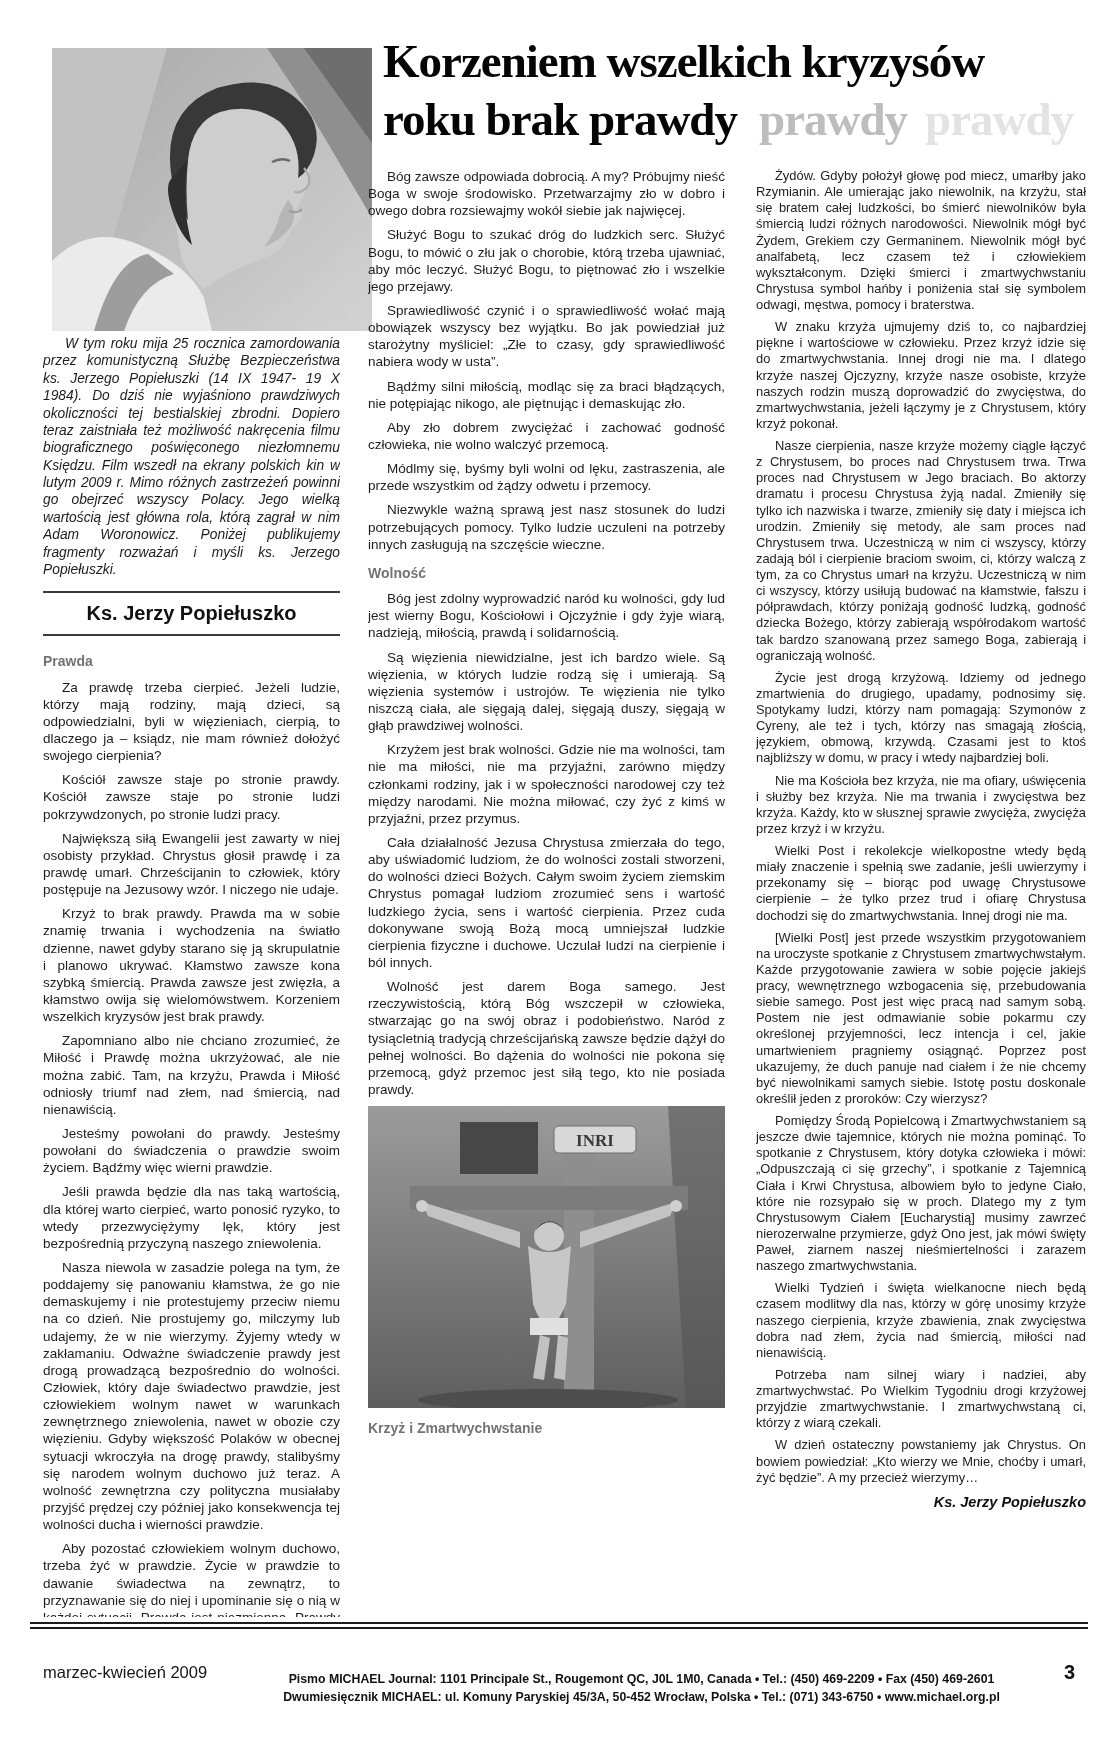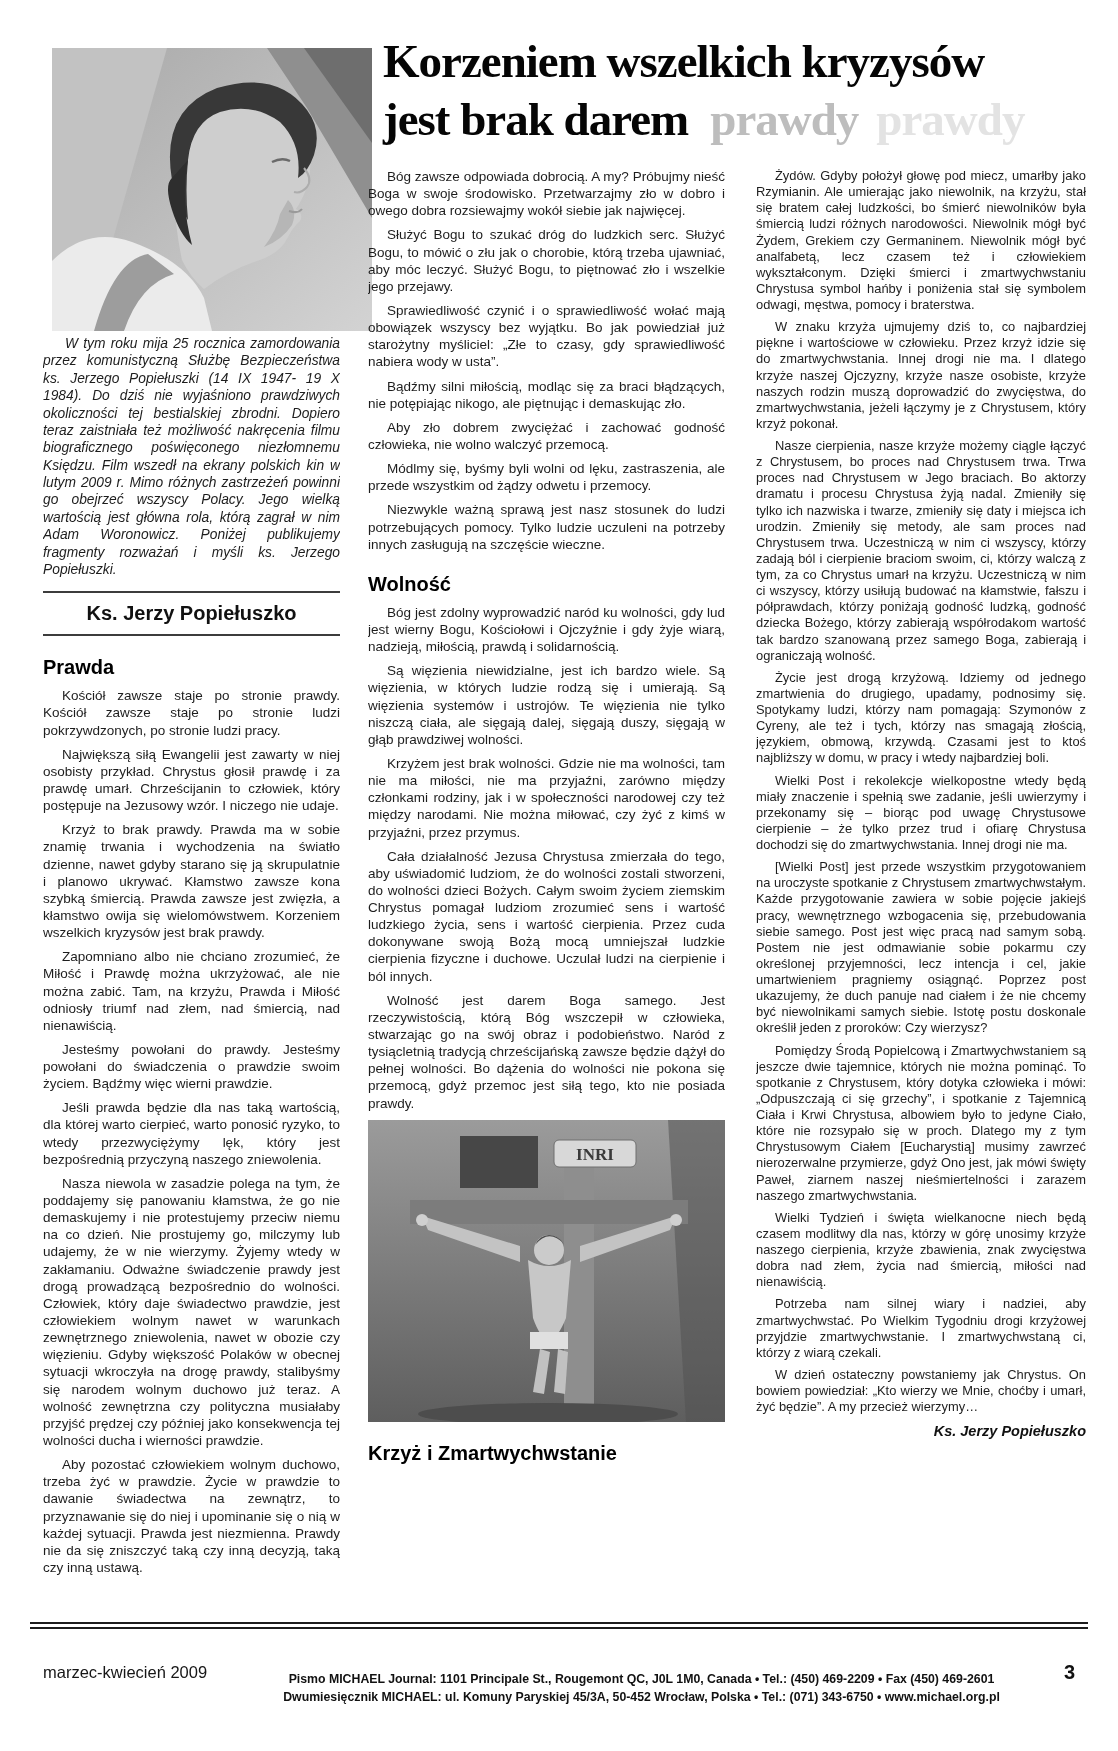--- a/index.html
+++ b/index.html
@@ -16,21 +16,21 @@
   
   .col{position:absolute;text-align:justify;hyphens:auto;}
   .left-col{left:43px;top:335px;width:297px;height:1282px;overflow:hidden;}
   .mid-col{left:368px;top:168px;width:357px;height:1450px;overflow:hidden;}
   .right-col{left:740px;top:168px;width:330px;height:1450px;overflow:hidden;margin-left:16px;}
   p.body{margin:0 0 7px 0;text-indent:19px;font-size:13.5px;line-height:1.27;}
   .right-col p.body{font-size:12.9px;line-height:1.25;margin-bottom:6px;}
   .intro{margin:0;font-style:italic;font-size:13.8px;line-height:1.26;text-indent:22px;}
   .author-box{margin-top:13px;margin-bottom:18px;border-top:2px solid #3c3c3c;border-bottom:2px solid #3c3c3c;
               padding:9px 0;text-align:center;font-weight:bold;font-size:20px;color:#111;}
-  h2.section{margin:20px 0 9px 0;font-size:20px;line-height:1.1;color:#000000;text-align:left;}
+  h2.section{margin:13px 0 9px 0;font-size:14px;line-height:1.1;color:#737373;text-align:left;}
   .crucifix{display:block;width:357px;height:302px;margin:8px 0 10px 0;}
   .signature{margin-top:8px;text-align:right;font-weight:bold;font-style:italic;font-size:14.5px;color:#111;}
   
   .footer-rule{position:absolute;left:30px;top:1622px;width:1058px;height:3px;
                border-top:2px solid #1c1c1c;border-bottom:2px solid #1c1c1c;}
   .footer{position:absolute;left:43px;top:1638px;width:1032px;display:flex;align-items:center;}
   .f-date{width:215px;font-weight:normal;font-size:16.5px;color:#161616;}
   .f-center{flex:1;text-align:center;font-weight:bold;font-size:12.3px;line-height:1.5;color:#111;margin-top:32px;}
   .f-page{width:50px;text-align:right;font-weight:bold;font-size:20px;color:#111;}
 </style>
@@ -57,28 +57,29 @@
     <path d="M120,132 Q108,62 165,40 Q225,22 255,62 Q270,82 262,107 Q256,124 246,130 Q250,96 228,74 Q200,54 168,64 Q140,74 136,112 Q133,142 136,172 Q126,157 120,132 Z" fill="#383838"></path>
     <path d="M136,112 Q128,152 140,197 Q128,187 120,162 Q112,137 120,130 Z" fill="#2e2e2e"></path>
     <path d="M220,114 q10,-5 18,-1" stroke="#6a6a6a" stroke-width="2.5" fill="none"></path>
     <path d="M252,120 q9,11 3,19 q-6,7 -13,5" stroke="#adadad" stroke-width="2" fill="none"></path>
     <path d="M237,163 q9,3 13,-2" stroke="#9a9a9a" stroke-width="2" fill="none"></path>
   </svg>
 
   <div class="headline">
     <div class="hl-line">Korzeniem wszelkich kryzysów</div>
     <div class="hl-line">
-      <span>jest brak darem</span><span class="ghost1">prawdy</span><span class="ghost2">prawdy</span>
+      <span>roku brak prawdy</span><span class="ghost1">prawdy</span><span class="ghost2">prawdy</span>
     </div>
   </div>
 
   <div class="col left-col">
     <p class="intro">W tym roku mija 25 rocznica zamordowania przez komunistyczną Służbę Bezpieczeństwa ks. Jerzego Popiełuszki (14 IX 1947- 19 X 1984). Do dziś nie wyjaśniono prawdziwych okoliczności tej bestialskiej zbrodni. Dopiero teraz zaistniała też możliwość nakręcenia filmu biograficznego poświęconego niezłomnemu Księdzu. Film wszedł na ekrany polskich kin w lutym 2009 r. Mimo różnych zastrzeżeń powinni go obejrzeć wszyscy Polacy. Jego wielką wartością jest główna rola, którą zagrał w nim Adam Woronowicz. Poniżej publikujemy fragmenty rozważań i myśli ks. Jerzego Popiełuszki.</p>
     <div class="author-box">Ks. Jerzy Popiełuszko</div>
     <h2 class="section">Prawda</h2>
+    <p class="body">Za prawdę trzeba cierpieć. Jeżeli ludzie, którzy mają rodziny, mają dzieci, są odpowiedzialni, byli w więzieniach, cierpią, to dlaczego ja – ksiądz, nie mam również dołożyć swojego cierpienia?</p>
     <p class="body">Kościół zawsze staje po stronie prawdy. Kościół zawsze staje po stronie ludzi pokrzywdzonych, po stronie ludzi pracy.</p>
     <p class="body">Największą siłą Ewangelii jest zawarty w niej osobisty przykład. Chrystus głosił prawdę i za prawdę umarł. Chrześcijanin to człowiek, który postępuje na Jezusowy wzór. I niczego nie udaje.</p>
     <p class="body">Krzyż to brak prawdy. Prawda ma w sobie znamię trwania i wychodzenia na światło dzienne, nawet gdyby starano się ją skrupulatnie i planowo ukrywać. Kłamstwo zawsze kona szybką śmiercią. Prawda zawsze jest zwięzła, a kłamstwo owija się wielomówstwem. Korzeniem wszelkich kryzysów jest brak prawdy.</p>
     <p class="body">Zapomniano albo nie chciano zrozumieć, że Miłość i Prawdę można ukrzyżować, ale nie można zabić. Tam, na krzyżu, Prawda i Miłość odniosły triumf nad złem, nad śmiercią, nad nienawiścią.</p>
     <p class="body">Jesteśmy powołani do prawdy. Jesteśmy powołani do świadczenia o prawdzie swoim życiem. Bądźmy więc wierni prawdzie.</p>
     <p class="body">Jeśli prawda będzie dla nas taką wartością, dla której warto cierpieć, warto ponosić ryzyko, to wtedy przezwyciężymy lęk, który jest bezpośrednią przyczyną naszego zniewolenia.</p>
     <p class="body">Nasza niewola w zasadzie polega na tym, że poddajemy się panowaniu kłamstwa, że go nie demaskujemy i nie protestujemy przeciw niemu na co dzień. Nie prostujemy go, milczymy lub udajemy, że w nie wierzymy. Żyjemy wtedy w zakłamaniu. Odważne świadczenie prawdy jest drogą prowadzącą bezpośrednio do wolności. Człowiek, który daje świadectwo prawdzie, jest człowiekiem wolnym nawet w warunkach zewnętrznego zniewolenia, nawet w obozie czy więzieniu. Gdyby większość Polaków w obecnej sytuacji wkroczyła na drogę prawdy, stalibyśmy się narodem wolnym duchowo już teraz. A wolność zewnętrzna czy polityczna musiałaby przyjść prędzej czy później jako konsekwencja tej wolności ducha i wierności prawdzie.</p>
     <p class="body">Aby pozostać człowiekiem wolnym duchowo, trzeba żyć w prawdzie. Życie w prawdzie to dawanie świadectwa na zewnątrz, to przyznawanie się do niej i upominanie się o nią w każdej sytuacji. Prawda jest niezmienna. Prawdy nie da się zniszczyć taką czy inną decyzją, taką czy inną ustawą.</p>
 
   </div>
@@ -126,20 +127,21 @@
     </svg>
 
     <h2 class="section">Krzyż i Zmartwychwstanie</h2>
   </div>
 
   <div class="col right-col">
     <p class="body">Żydów. Gdyby położył głowę pod miecz, umarłby jako Rzymianin. Ale umierając jako niewolnik, na krzyżu, stał się bratem całej ludzkości, bo śmierć niewolników była śmiercią ludzi różnych narodowości. Niewolnik mógł być Żydem, Grekiem czy Germaninem. Niewolnik mógł być analfabetą, lecz czasem też i człowiekiem wykształconym. Dzięki śmierci i zmartwychwstaniu Chrystusa symbol hańby i poniżenia stał się symbolem odwagi, męstwa, pomocy i braterstwa.</p>
     <p class="body">W znaku krzyża ujmujemy dziś to, co najbardziej piękne i wartościowe w człowieku. Przez krzyż idzie się do zmartwychwstania. Innej drogi nie ma. I dlatego krzyże naszej Ojczyzny, krzyże nasze osobiste, krzyże naszych rodzin muszą doprowadzić do zwycięstwa, do zmartwychwstania, jeżeli łączymy je z Chrystusem, który krzyż pokonał.</p>
     <p class="body">Nasze cierpienia, nasze krzyże możemy ciągle łączyć z Chrystusem, bo proces nad Chrystusem trwa. Trwa proces nad Chrystusem w Jego braciach. Bo aktorzy dramatu i procesu Chrystusa żyją nadal. Zmieniły się tylko ich nazwiska i twarze, zmieniły się daty i miejsca ich urodzin. Zmieniły się metody, ale sam proces nad Chrystusem trwa. Uczestniczą w nim ci wszyscy, którzy zadają ból i cierpienie braciom swoim, ci, którzy walczą z tym, za co Chrystus umarł na krzyżu. Uczestniczą w nim ci wszyscy, którzy usiłują budować na kłamstwie, fałszu i półprawdach, którzy poniżają godność ludzką, godność dziecka Bożego, którzy zabierają współrodakom wartość tak bardzo szanowaną przez samego Boga, zabierają i ograniczają wolność.</p>
     <p class="body">Życie jest drogą krzyżową. Idziemy od jednego zmartwienia do drugiego, upadamy, podnosimy się. Spotykamy ludzi, którzy nam pomagają: Szymonów z Cyreny, ale też i tych, którzy nas smagają złością, językiem, obmową, krzywdą. Czasami jest to ktoś najbliższy w domu, w pracy i wtedy najbardziej boli.</p>
+    <p class="body">Nie ma Kościoła bez krzyża, nie ma ofiary, uświęcenia i służby bez krzyża. Nie ma trwania i zwycięstwa bez krzyża. Każdy, kto w słusznej sprawie zwycięża, zwycięża przez krzyż i w krzyżu.</p>
     <p class="body">Wielki Post i rekolekcje wielkopostne wtedy będą miały znaczenie i spełnią swe zadanie, jeśli uwierzymy i przekonamy się – biorąc pod uwagę Chrystusowe cierpienie – że tylko przez trud i ofiarę Chrystusa dochodzi się do zmartwychwstania. Innej drogi nie ma.</p>
     <p class="body">[Wielki Post] jest przede wszystkim przygotowaniem na uroczyste spotkanie z Chrystusem zmartwychwstałym. Każde przygotowanie zawiera w sobie pojęcie jakiejś pracy, wewnętrznego wzbogacenia się, przebudowania siebie samego. Post jest więc pracą nad samym sobą. Postem nie jest odmawianie sobie pokarmu czy określonej przyjemności, lecz intencja i cel, jakie umartwieniem pragniemy osiągnąć. Poprzez post ukazujemy, że duch panuje nad ciałem i że nie chcemy być niewolnikami samych siebie. Istotę postu doskonale określił jeden z proroków: Czy wierzysz?</p>
     <p class="body">Pomiędzy Środą Popielcową i Zmartwychwstaniem są jeszcze dwie tajemnice, których nie można pominąć. To spotkanie z Chrystusem, który dotyka człowieka i mówi: „Odpuszczają ci się grzechy”, i spotkanie z Tajemnicą Ciała i Krwi Chrystusa, albowiem było to jedyne Ciało, które nie rozsypało się w proch. Dlatego my z tym Chrystusowym Ciałem [Eucharystią] musimy zawrzeć nierozerwalne przymierze, gdyż Ono jest, jak mówi święty Paweł, ziarnem naszej nieśmiertelności i zarazem naszego zmartwychwstania.</p>
     <p class="body">Wielki Tydzień i święta wielkanocne niech będą czasem modlitwy dla nas, którzy w górę unosimy krzyże naszego cierpienia, krzyże zbawienia, znak zwycięstwa dobra nad złem, życia nad śmiercią, miłości nad nienawiścią.</p>
     <p class="body">Potrzeba nam silnej wiary i nadziei, aby zmartwychwstać. Po Wielkim Tygodniu drogi krzyżowej przyjdzie zmartwychwstanie. I zmartwychwstaną ci, którzy z wiarą czekali.</p>
     <p class="body">W dzień ostateczny powstaniemy jak Chrystus. On bowiem powiedział: „Kto wierzy we Mnie, choćby i umarł, żyć będzie”. A my przecież wierzymy…</p>
     <div class="signature">Ks. Jerzy Popiełuszko</div>
   </div>
 
   <div class="footer-rule"></div>

